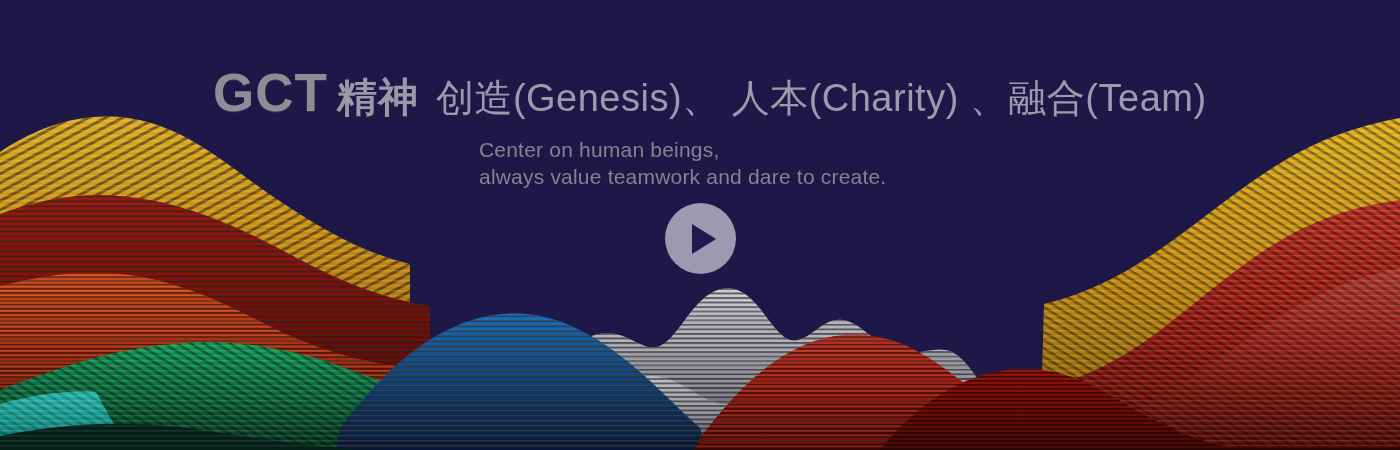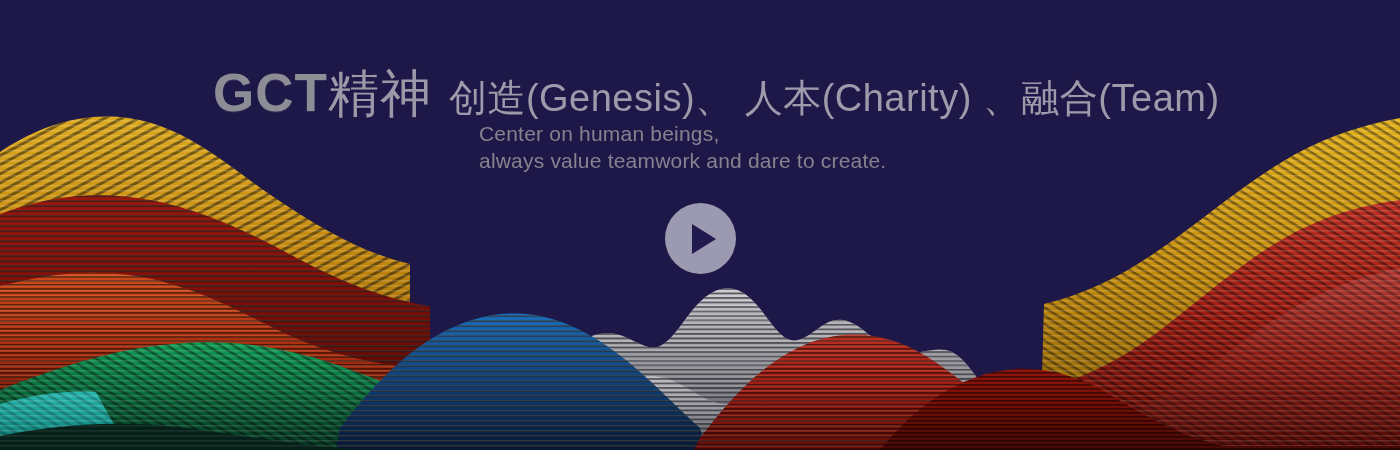--- a/index.html
+++ b/index.html
@@ -20,29 +20,29 @@
   .headline{
     position:absolute;left:213px;top:66px;
     display:flex;align-items:baseline;white-space:nowrap;
   }
   .gct{
     font-size:53px;font-weight:bold;letter-spacing:1px;
     color:#8d8d96;line-height:1;
     text-shadow:0 1px 0 rgba(255,255,255,.10);
   }
   .jingshen{
-    font-size:51px;font-weight:400;letter-spacing:1px;
-    color:#9b99a8;line-height:1;
+    font-size:40px;font-weight:700;letter-spacing:1px;
+    color:#9b99a8;line-height:1;margin-left:9px;
   }
   .slogan-cn{
     font-size:38px;font-weight:400;letter-spacing:.5px;
     color:#9d9bab;line-height:1;margin-left:17px;
   }
   .sub{
-    position:absolute;left:479px;top:120px;
+    position:absolute;left:479px;top:136px;
     font-size:21px;line-height:27px;font-weight:400;
     color:#85838f;letter-spacing:.2px;white-space:pre-line;
   }
 
   
   .play-btn{
     position:absolute;left:665px;top:203px;
     width:71px;height:71px;border-radius:50%;
     background:#9c9ab0;
     display:flex;align-items:center;justify-content:center;

